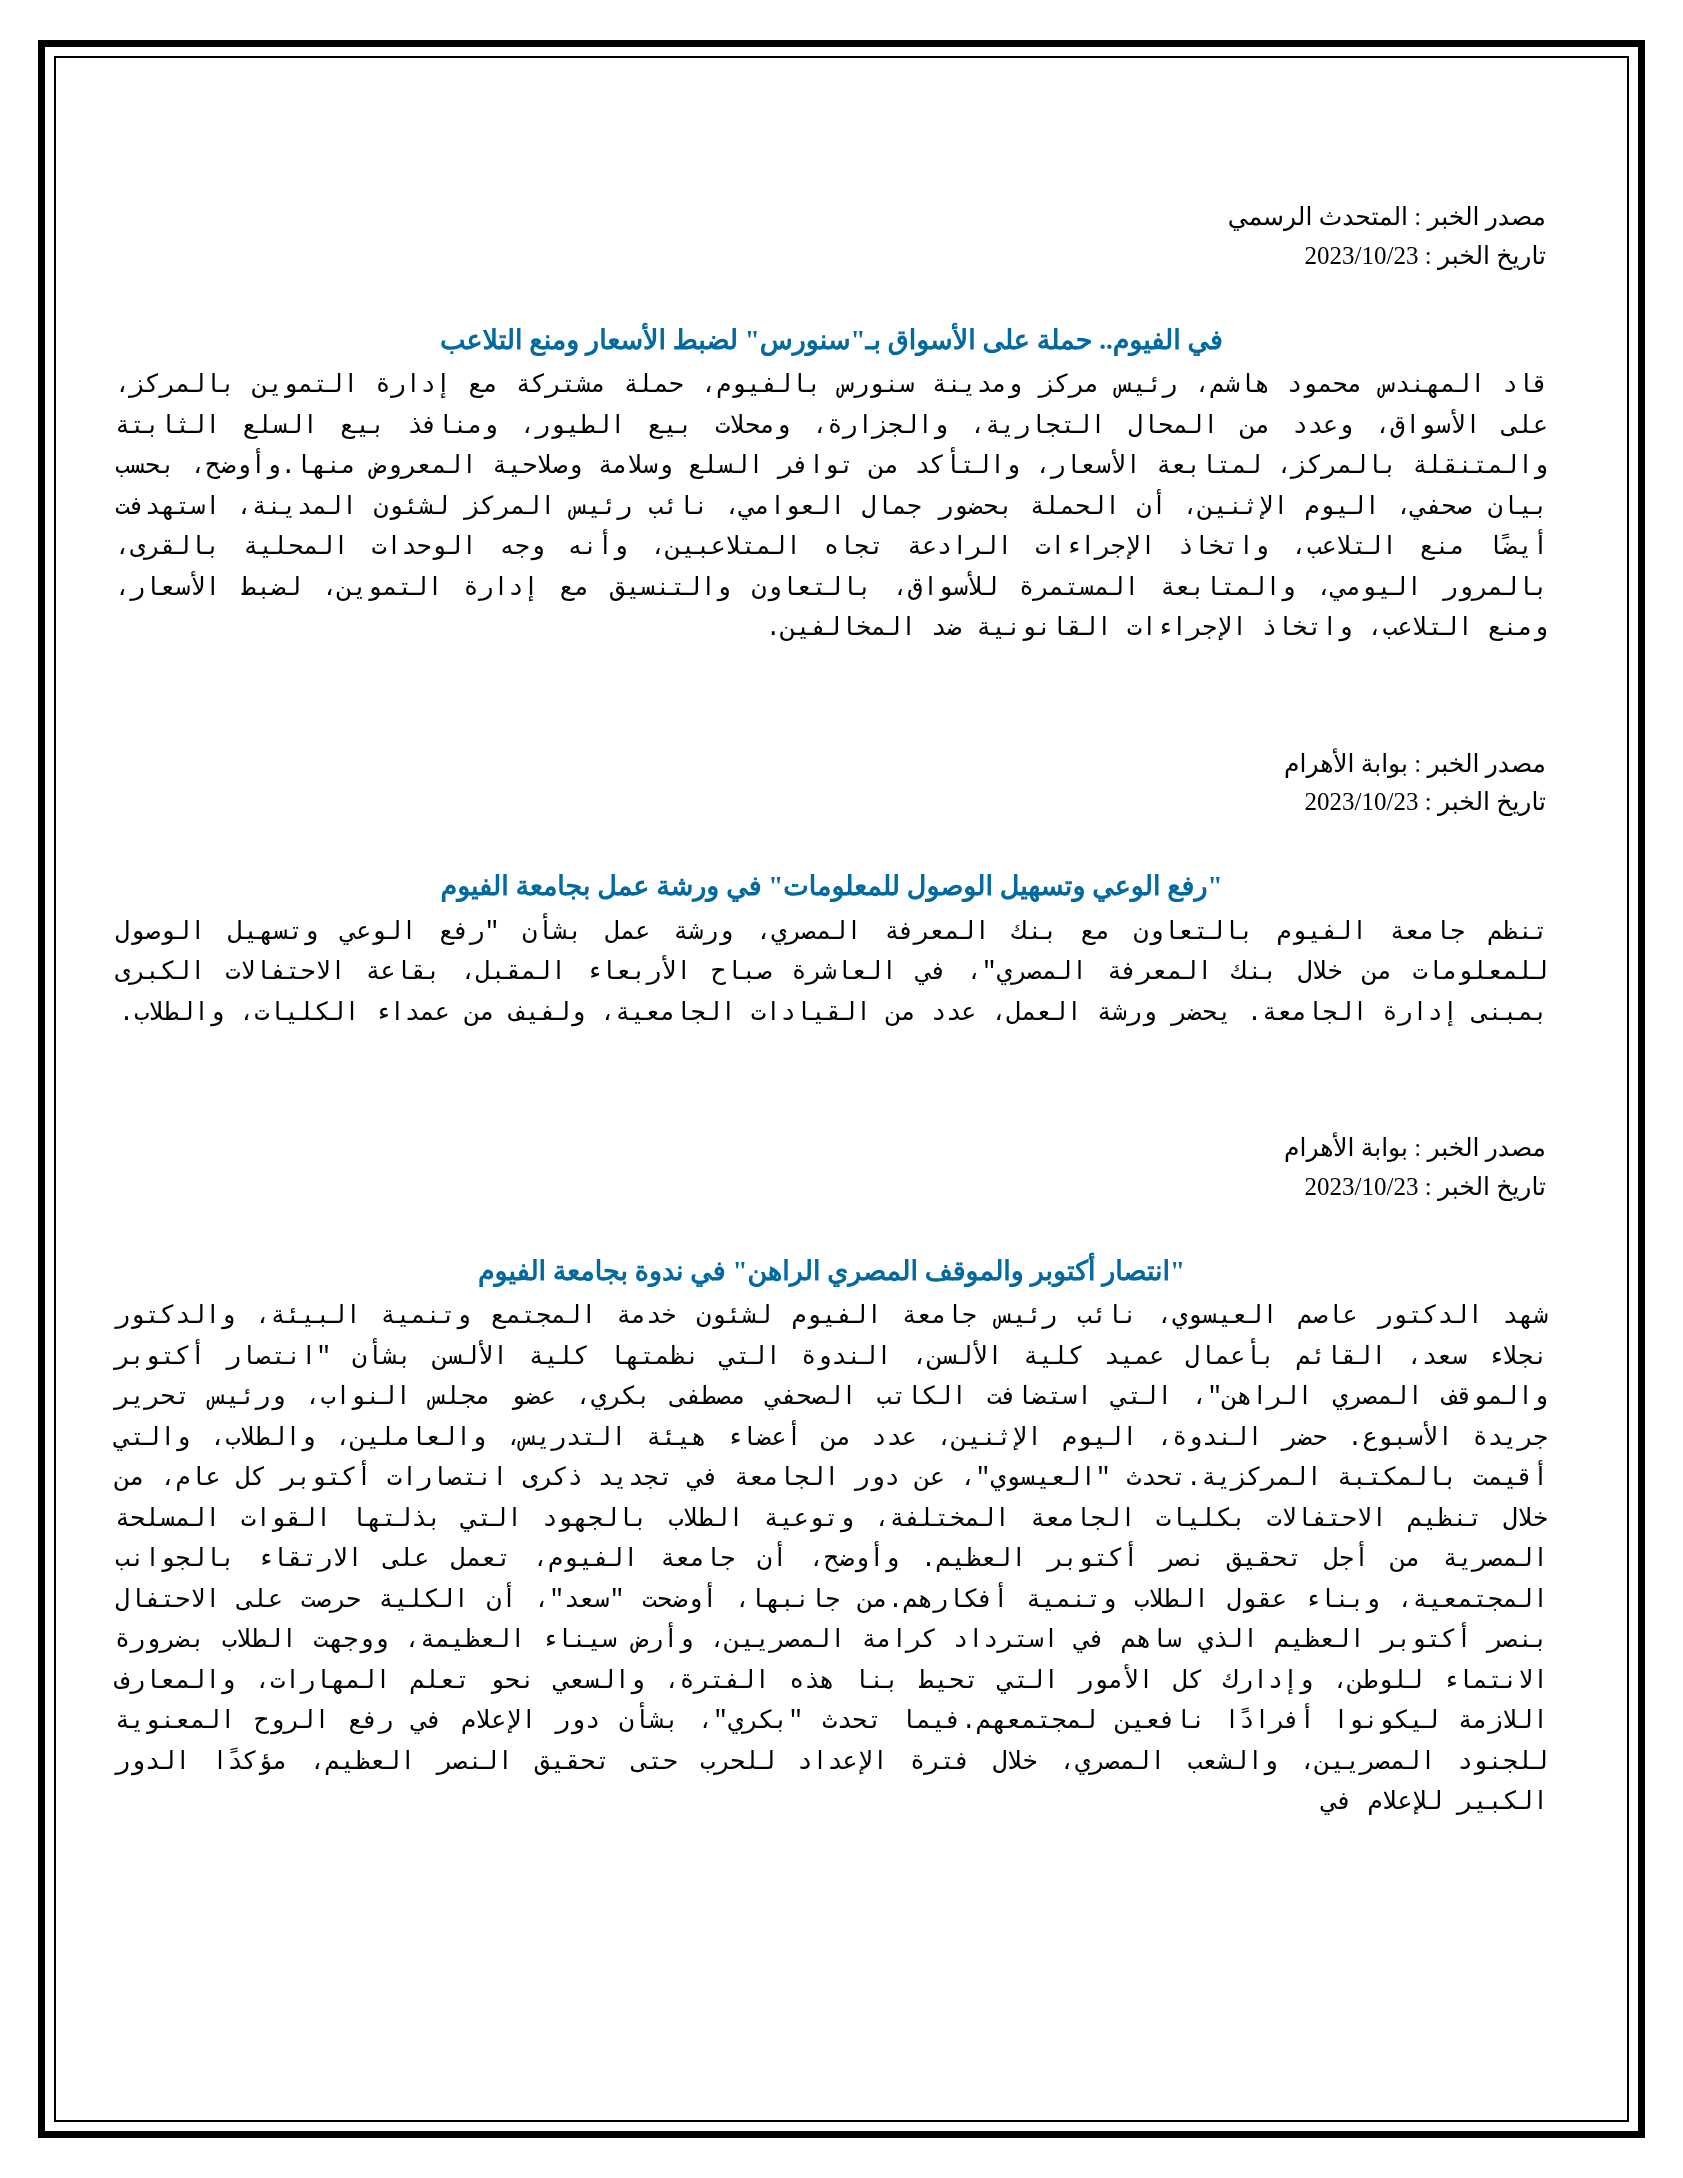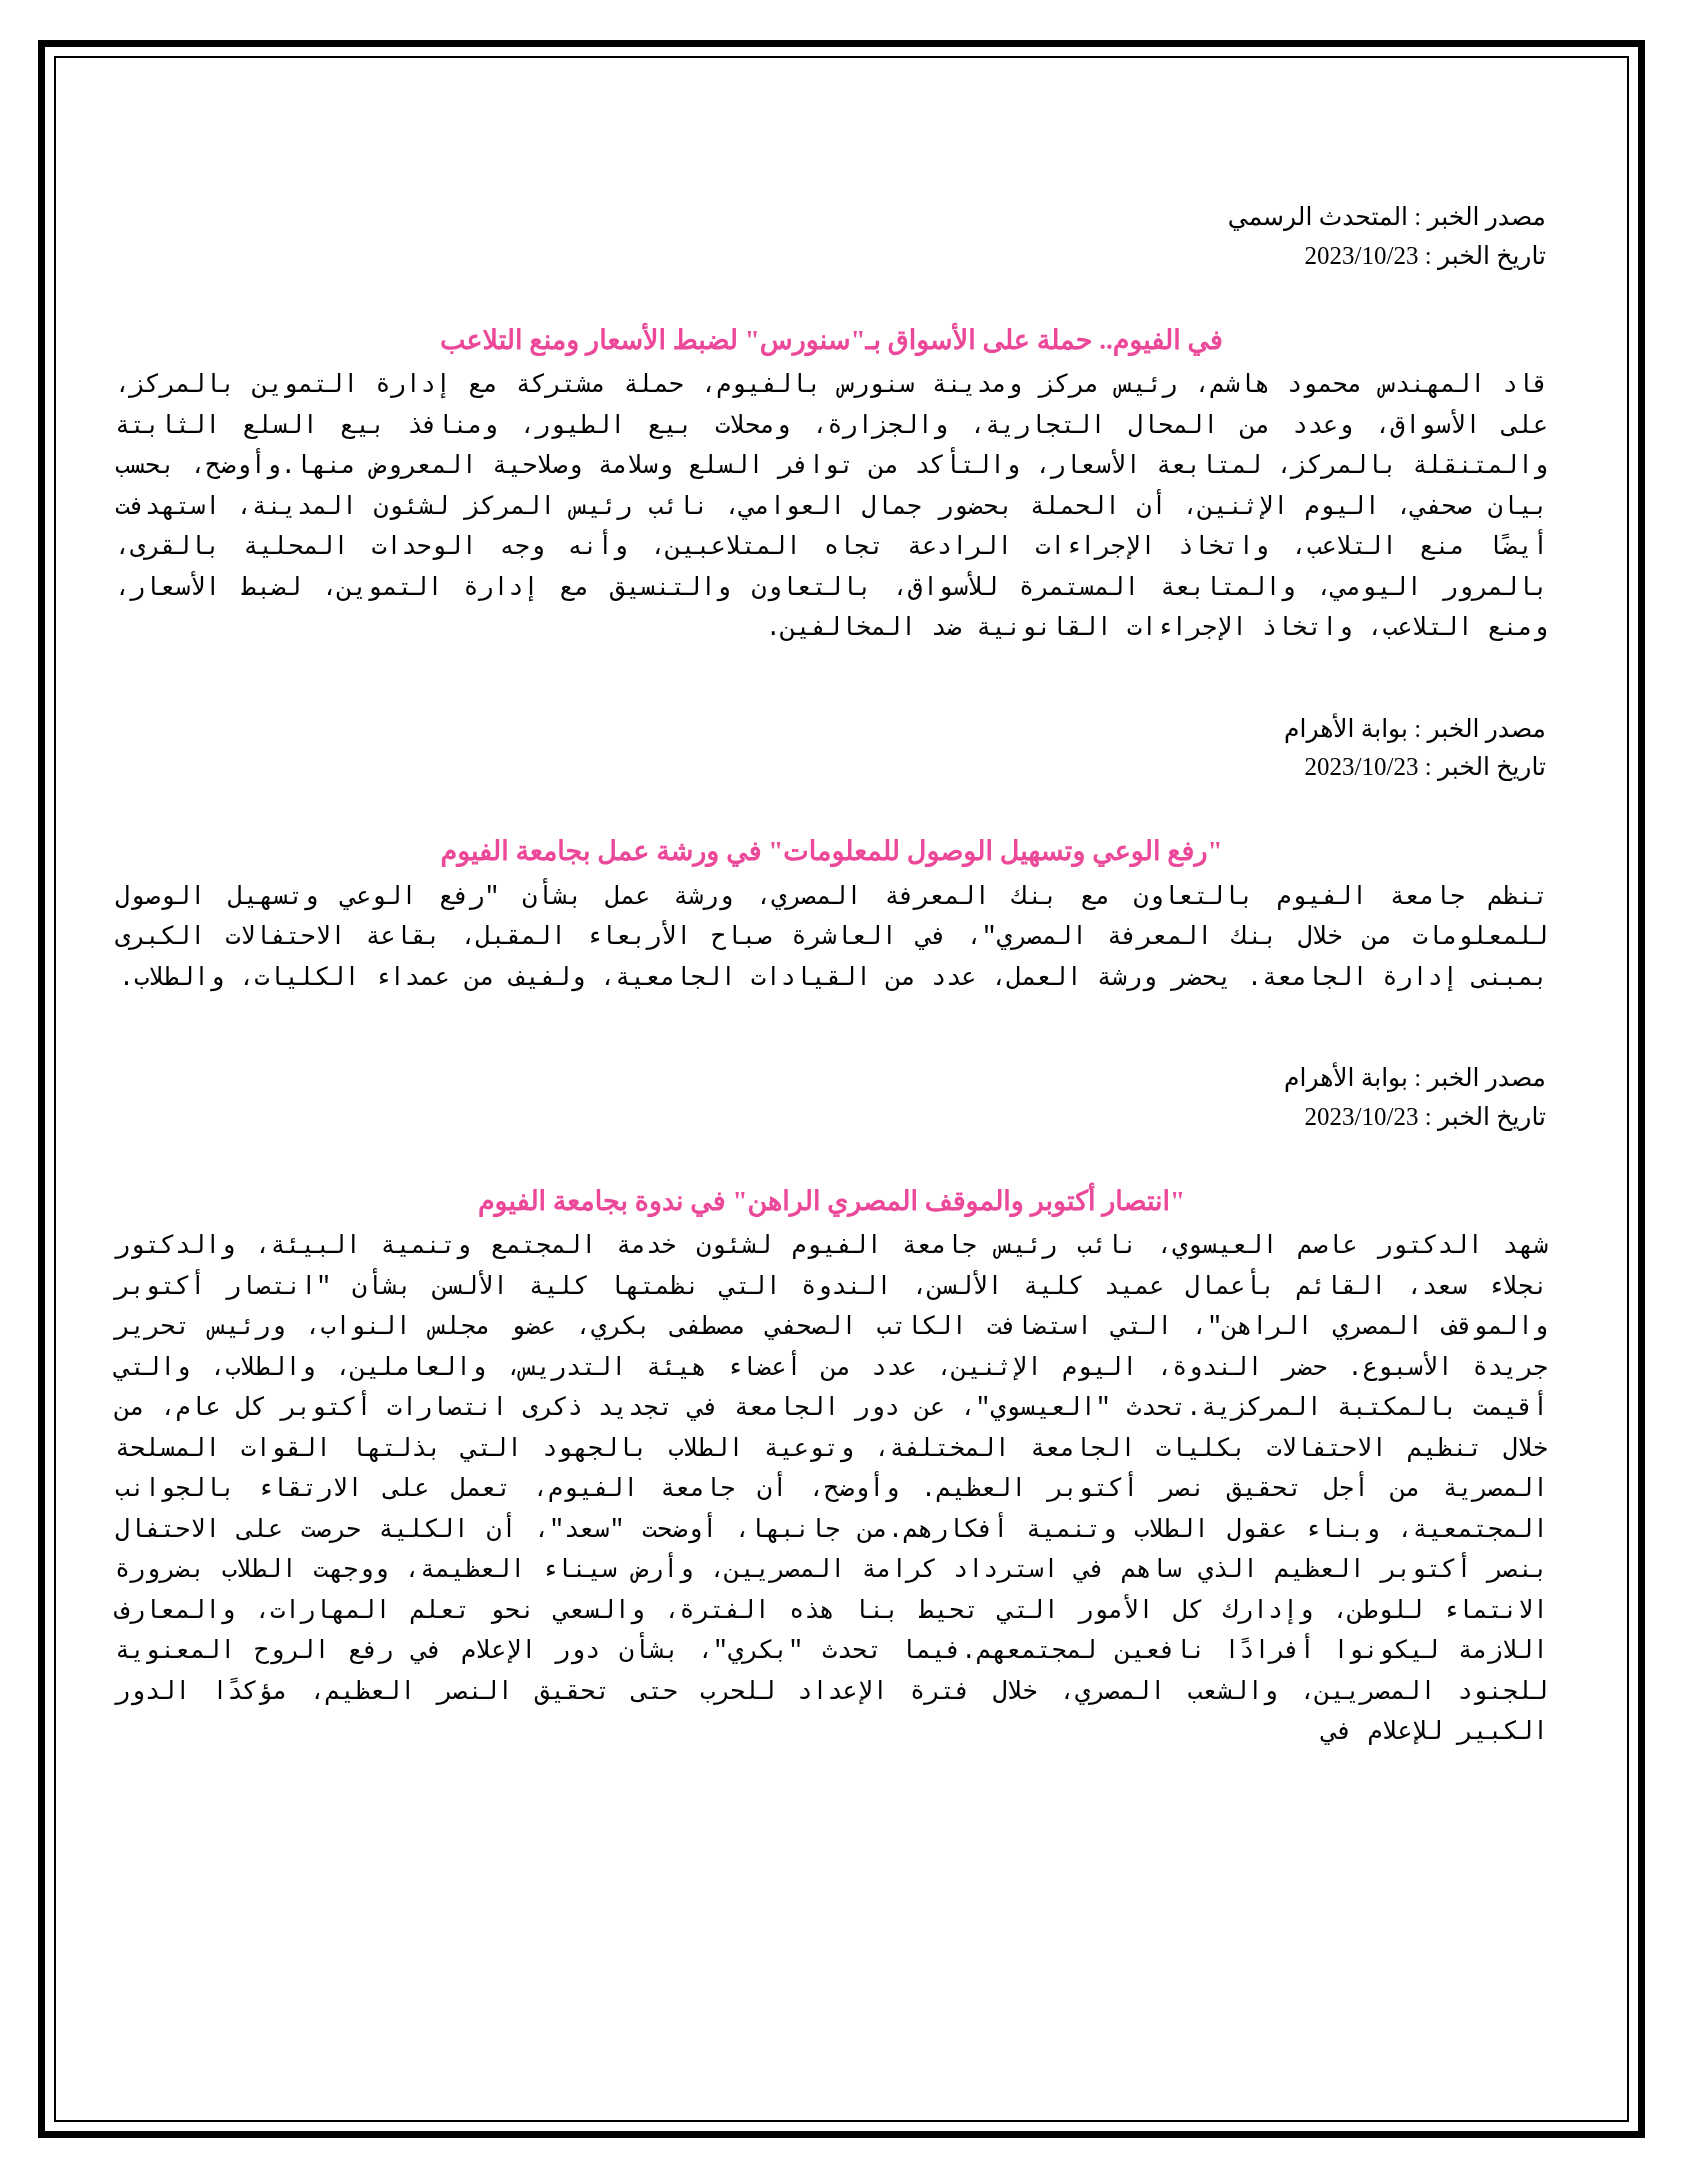--- a/index.html
+++ b/index.html
@@ -33,33 +33,33 @@
     height: 100%;
     border: 2px solid #000000;
     padding: 51px 79px 0 59px;
     overflow: hidden;
   }
   .content {
     direction: rtl;
     text-align: justify;
   }
   .meta-block {
-    margin-top: 60px;
+    margin-top: 95px;
     line-height: 1.55;
     font-size: 25px;
     text-align: right;
     padding-right: 2px;
   }
   .meta-block.first { margin-top: 89px; }
   .meta-line {
     display: block;
     white-space: nowrap;
   }
   .news-title {
-    color: #ec4899;
+    color: #0369a1;
     font-weight: bold;
     font-size: 27px;
     text-align: center;
     margin-top: 44px;
     margin-bottom: 6px;
     line-height: 1.5;
   }
   .news-body {
     font-size: 25px;
     line-height: 1.62;

